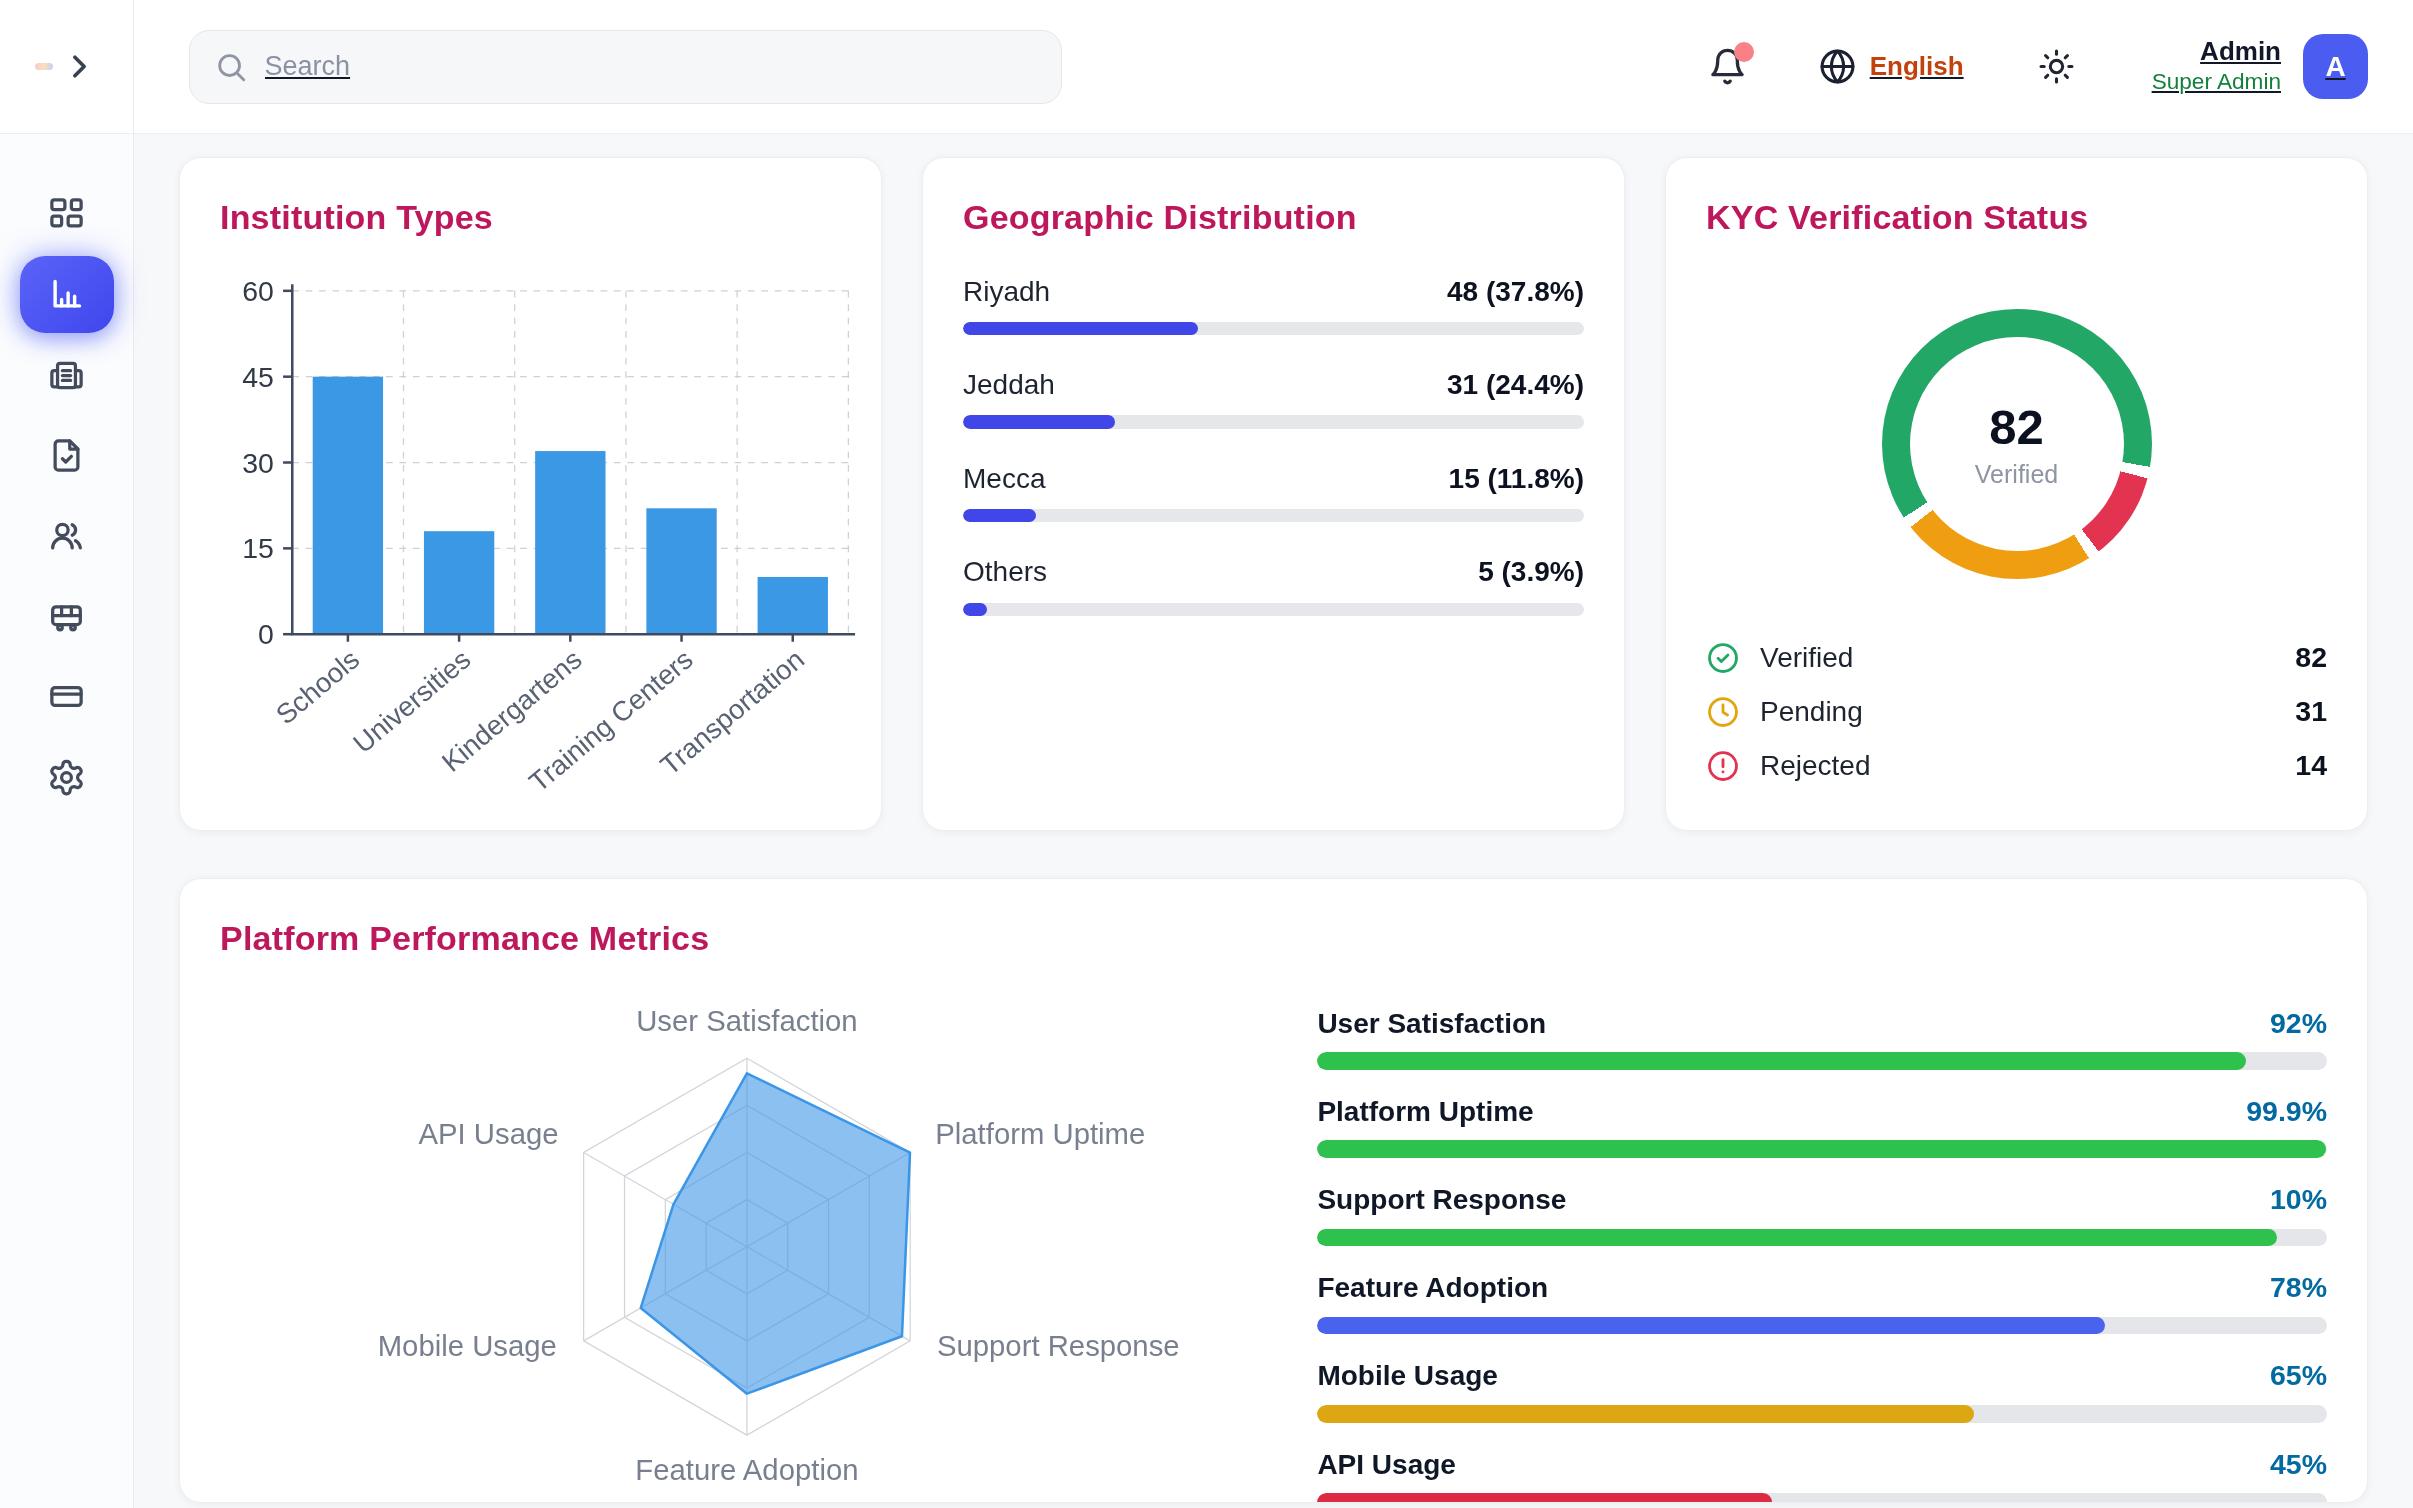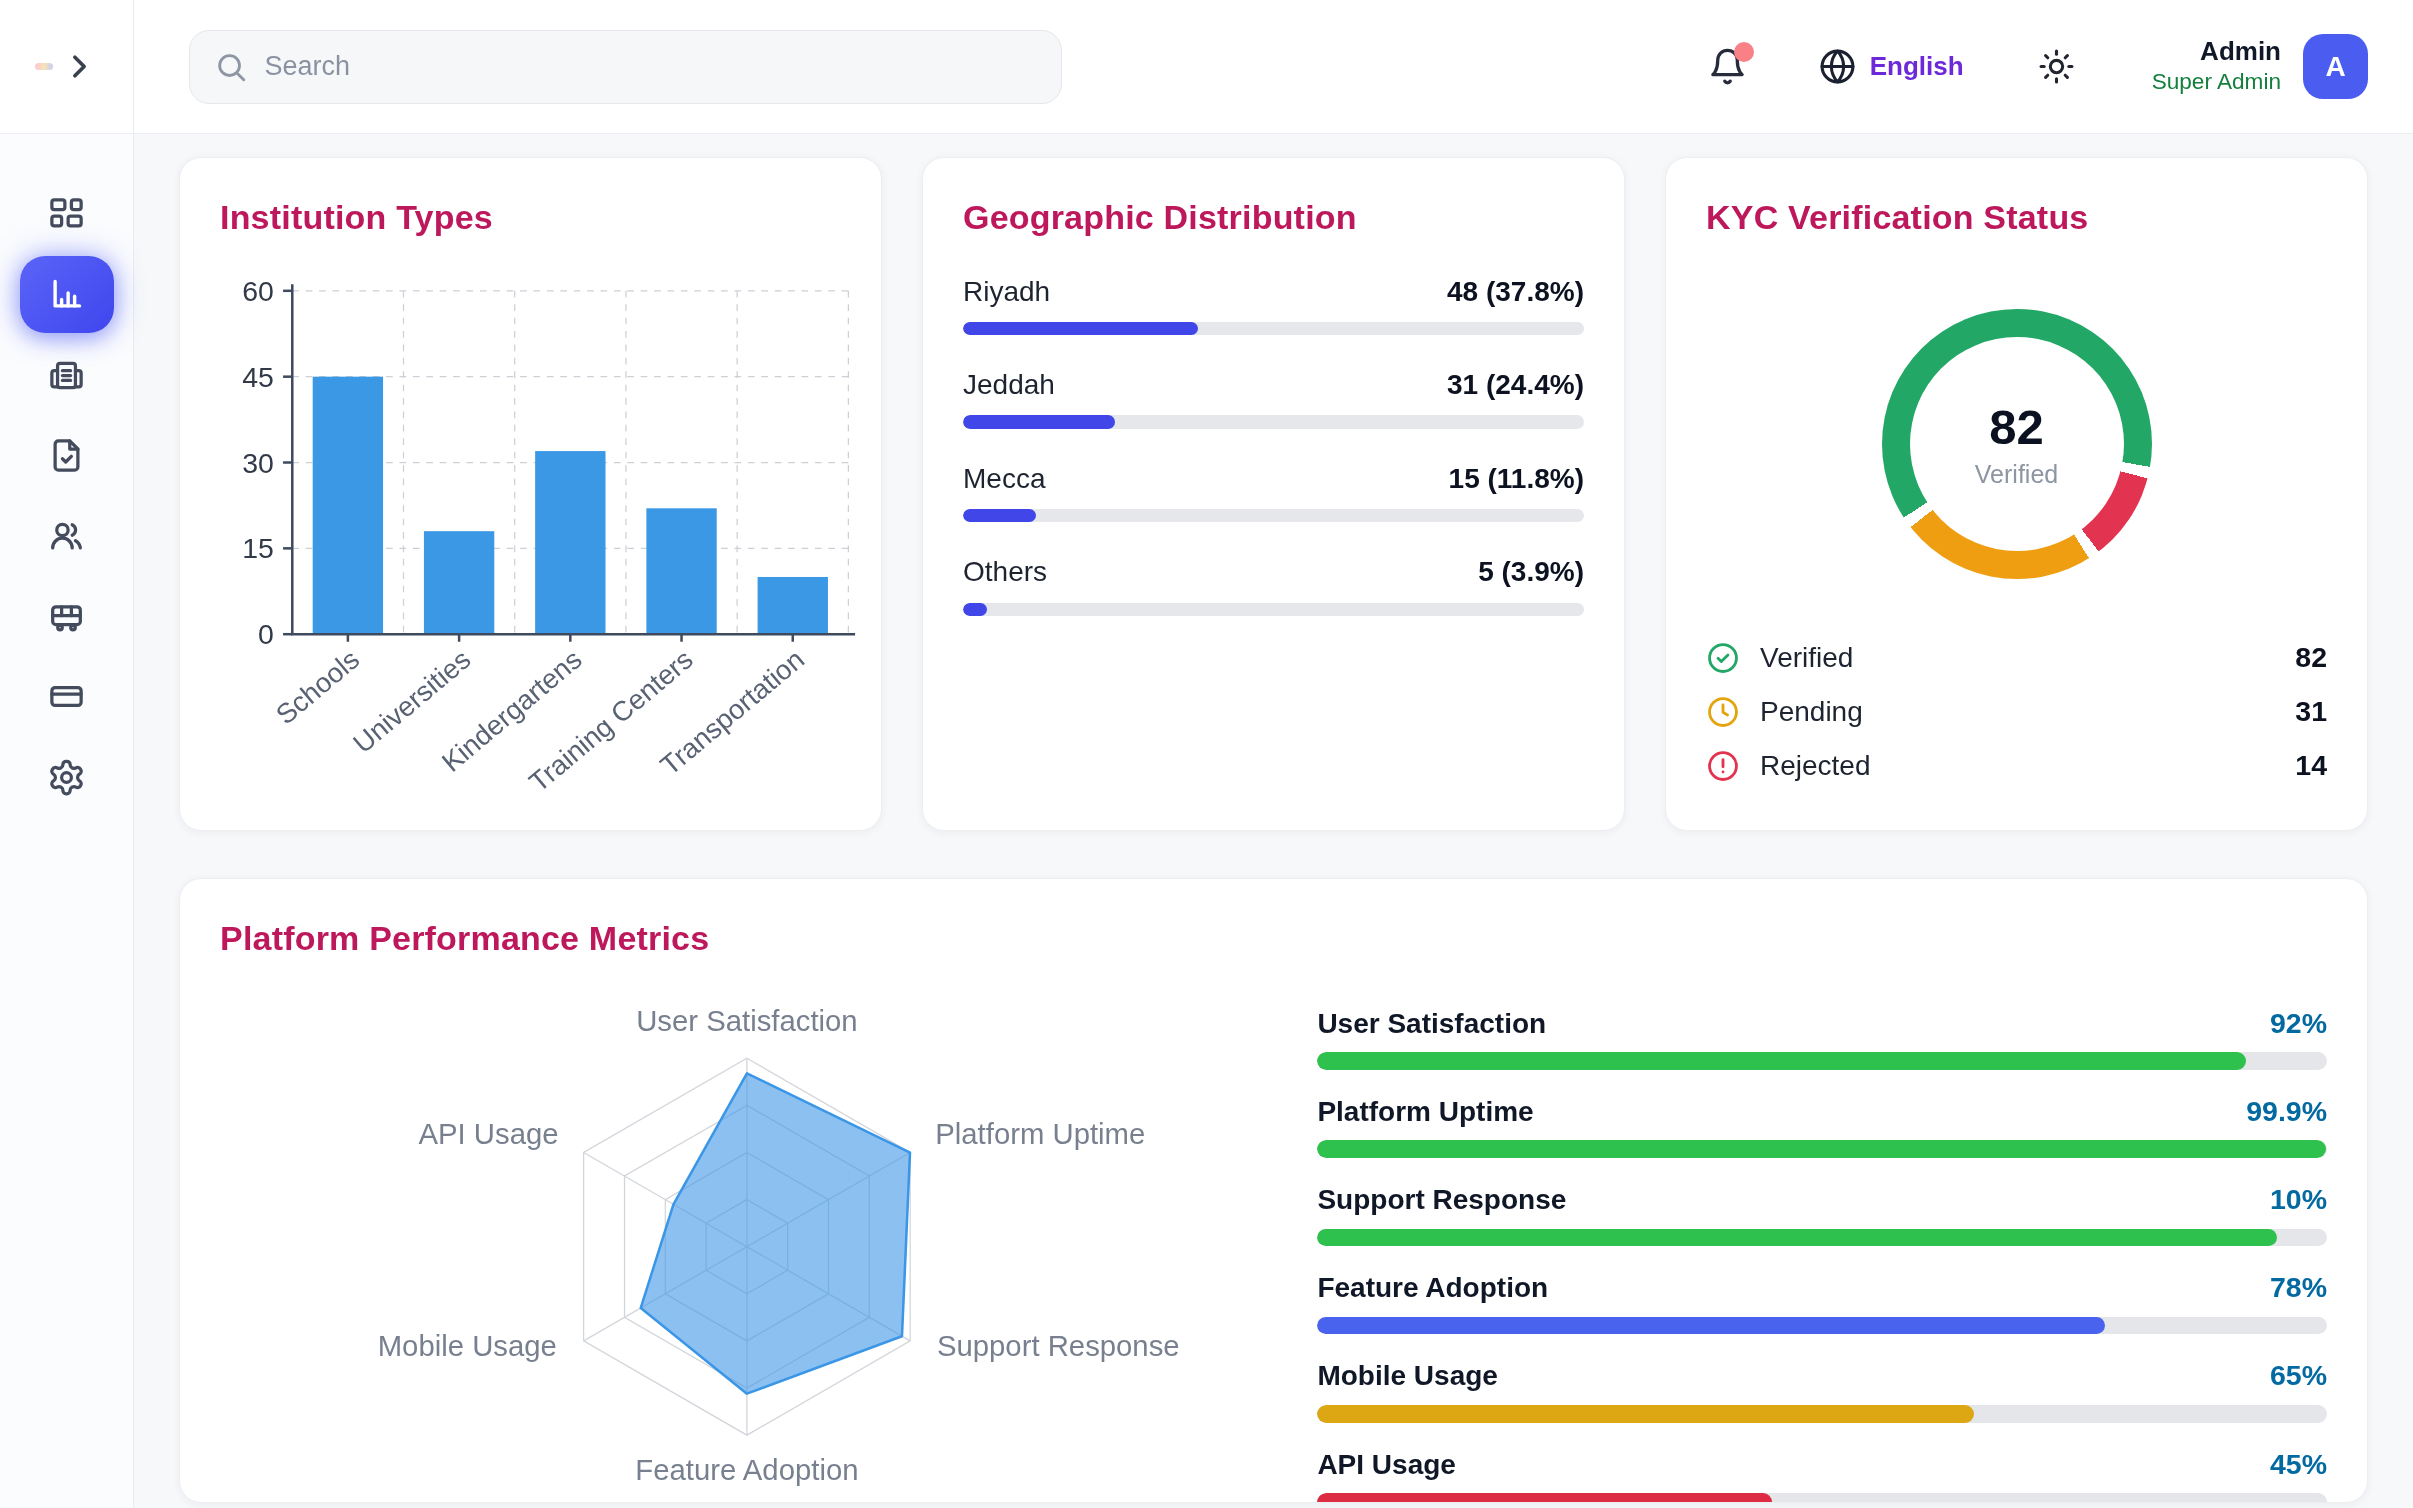--- a/index.html
+++ b/index.html
@@ -18,34 +18,34 @@
   .collapse-btn svg { width:37px; height:37px; stroke:#39414f; }
   .sidebar-nav { padding-top:42px; display:flex; flex-direction:column; align-items:center; gap:3.4px; }
   .nav-item { width:94px; height:77px; border-radius:25px; display:flex; align-items:center; justify-content:center;
     background:transparent; border:none; cursor:pointer; }
   .nav-item svg { width:39px; height:39px; stroke:#434b5c; }
   .nav-item.active { background:linear-gradient(135deg,#5a64f7,#3f46ee);
     box-shadow:0 0 28.5px rgba(86,99,246,.50), 0 6.7px 20px rgba(86,99,246,.35); }
   .nav-item.active svg { stroke:#ffffff; }
 
   
-  .header { background:#ffffff; border-bottom:1.7px solid #eceef2; display:flex; align-items:center; padding:0 45px 0 55px; }
+  .header { background:#ffffff; border-bottom:1.7px solid #eceef2; display:flex; align-items:center; padding:0 45px 0 55px;text-decoration:underline; }
   .search-box { width:873px; height:74px; background:#f6f7f9; border:1.7px solid #e5e7ec; border-radius:20px;
     display:flex; align-items:center; padding:0 23.5px; gap:17px; }
   .search-box svg { width:34px; height:34px; stroke:#8e95a3; flex:none; }
   .search-box input { border:none; outline:none; background:transparent; font-family:inherit;
     font-size:27px; color:#1c2434; width:100%; }
   .search-box input::placeholder { color:#8a92a1; }
   .header-right { margin-left:auto; display:flex; align-items:center; }
   .icon-btn { background:none; border:none; cursor:pointer; position:relative; display:flex; align-items:center; }
   .bell svg { width:39px; height:39px; stroke:#262c3a; }
   .notif-dot { position:absolute; top:-5px; right:-6.7px; width:20px; height:20px; border-radius:50%; background:#f88086; }
   .lang-btn { margin-left:72px; display:flex; align-items:center; gap:13.4px; }
   .lang-btn svg { width:37px; height:37px; stroke:#1b2130; }
-  .lang-label { font-size:26px; font-weight:600; color:#6d28d9; }
+  .lang-label { font-size:26px; font-weight:600; color:#c2410c; }
   .theme-btn { margin-left:74px; }
   .theme-btn svg { width:37px; height:37px; stroke:#20252f; }
   .user-box { margin-left:77px; display:flex; align-items:center; gap:22px; cursor:pointer; }
   .user-text { text-align:right; }
   .user-name { font-size:26px; font-weight:700; color:#11182a; line-height:1.2; }
   .user-role { font-size:22.6px; color:#15803d; line-height:1.3; }
   .avatar { width:65px; height:65px; border-radius:20px; background:#4b5cf0; color:#fff;
     display:flex; align-items:center; justify-content:center; font-size:28px; font-weight:700; }
 
   

